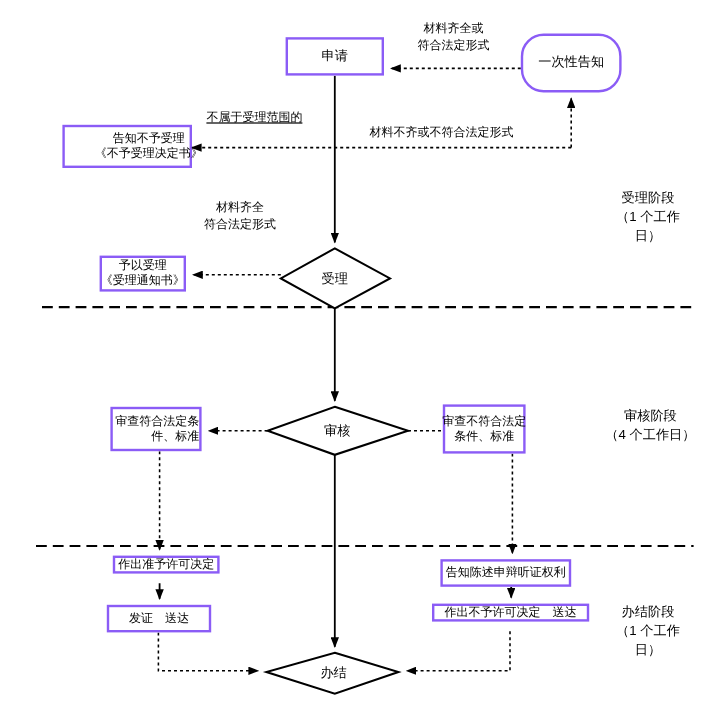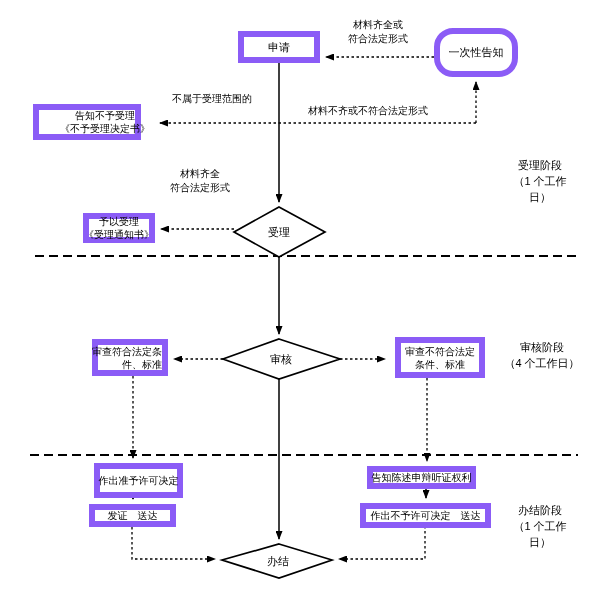--- a/index.html
+++ b/index.html
@@ -17,21 +17,21 @@
     overflow: hidden;
   }
   .wires {
     position: absolute;
     left: 0;
     top: 0;
   }
   .box {
     position: absolute;
     box-sizing: border-box;
-    border: 6px solid #8b5cf6;
+    border: 2px solid #8b5cf6;
     background: #ffffff;
     display: flex;
     flex-direction: column;
     align-items: center;
     justify-content: center;
     text-align: center;
     font-size: 10px;
     line-height: 13px;
     white-space: nowrap;
   }
@@ -95,66 +95,66 @@
   </svg>
 
   <div class="box" style="left:238px; top:31px; width:82px; height:32px; font-size:11px;">
     <span class="ln">申请</span>
   </div>
 
   <div class="box" style="left:434px; top:28px; width:84px; height:49px; font-size:11px;border-radius:19px;">
     <span class="ln">一次性告知</span>
   </div>
 
-  <div class="box" style="left:33px; top:104px; width:108px; height:36px;padding-left:36px;">
+  <div class="box" style="left:52px; top:104px; width:108px; height:36px;padding-left:36px;">
     <span class="ln">告知不予受理</span>
     <span class="ln">《不予受理决定书》</span>
   </div>
 
   <div class="box" style="left:83px; top:213px; width:72px; height:30px;font-family:Liberation Serif, serif;">
     <span class="ln">予以受理</span>
     <span class="ln">《受理通知书》</span>
   </div>
 
   <div class="box" style="left:92px; top:339px; width:76px; height:37px;align-items:flex-end;">
     <span class="ln">审查符合法定条</span>
     <span class="ln">件、标准</span>
   </div>
 
-  <div class="box" style="left:395px; top:337px; width:90px; height:41px;text-align:right;">
+  <div class="box" style="left:369px; top:337px; width:69px; height:41px;text-align:right;">
     <span class="ln">审查不符合法定</span>
     <span class="ln">条件、标准</span>
   </div>
 
-  <div class="box" style="left:94px; top:463px; width:89px; height:35px;">
+  <div class="box" style="left:94px; top:463px; width:89px; height:15px;">
     <span class="ln">作出准予许可决定</span>
   </div>
 
   <div class="box" style="left:89px; top:504px; width:87px; height:23px;">
     <span class="ln">发证　送达</span>
   </div>
 
   <div class="box" style="left:367px; top:466px; width:109px; height:23px;">
     <span class="ln">告知陈述申辩听证权利</span>
   </div>
 
-  <div class="box" style="left:360px; top:503px; width:131px; height:25px;">
+  <div class="box" style="left:360px; top:503px; width:131px; height:15px;">
     <span class="ln">作出不予许可决定　送达</span>
   </div>
 
   <div class="dlabel" style="left:279px; top:232px;">受理</div>
   <div class="dlabel" style="left:281px; top:359px;">审核</div>
   <div class="dlabel" style="left:278px; top:561px;">办结</div>
 
   <div class="elabel" style="left:336px; top:18px; width:84px;">
     <div>材料齐全或</div>
     <div>符合法定形式</div>
   </div>
 
-  <div class="elabel" style="left:170px; top:92px; width:84px;">不属于受理范围的</div>
+  <div class="elabel" style="left:170px; top:92px; width:84px;text-decoration:underline;">不属于受理范围的</div>
 
   <div class="elabel" style="left:306px; top:104px; width:124px;">材料不齐或不符合法定形式</div>
 
   <div class="elabel" style="left:164px; top:167px; width:72px;text-align:center;">
     <div>材料齐全</div>
     <div>符合法定形式</div>
   </div>
 
   <div class="stage" style="left:498px; top:157px; width:84px;">
     <div>受理阶段</div>

